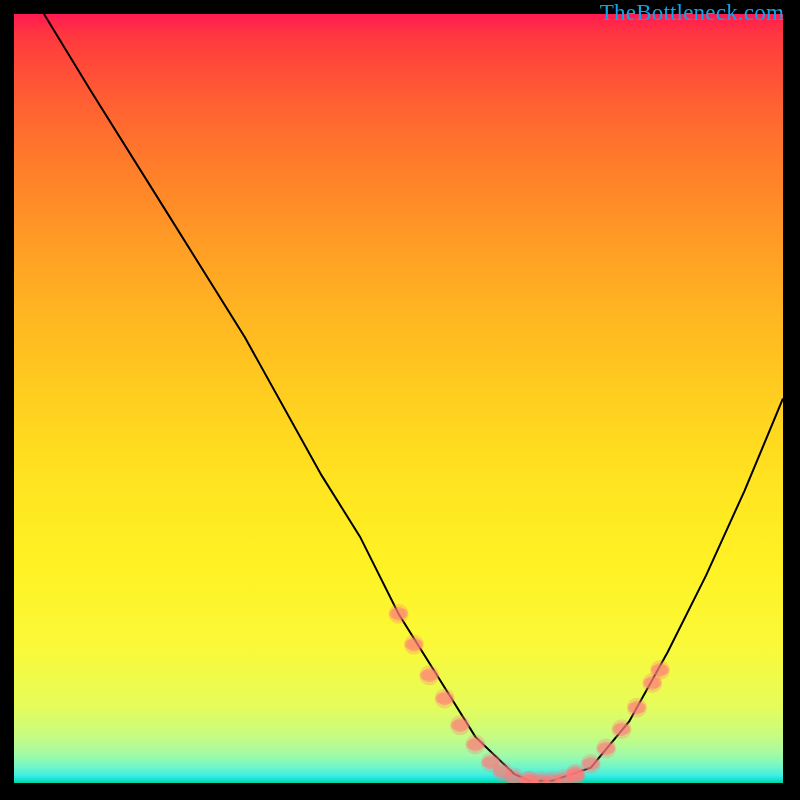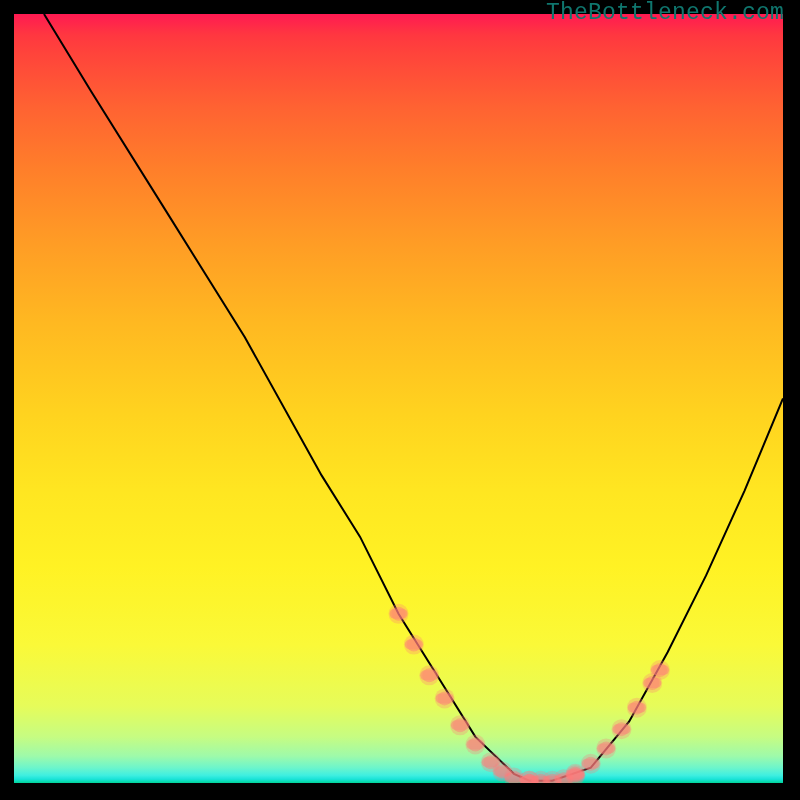--- a/index.html
+++ b/index.html
@@ -35,24 +35,24 @@
       #6df5cb 98%,
       #3fefe0 99%,
       #1ae3d9 99.5%,
       #00d598 100%
     );
   }
   .brand {
     position: absolute;
     top: 0px;
     right: 16px;
-    color: #0f766e;
+    color: #0ea5e9;
     font-size: 23px;
     letter-spacing: 0.2px;
-    font-family: Liberation Mono, monospace;
+    font-family: Liberation Serif, serif;
   }
   .curve-svg {
     position: absolute;
     left: 14px;
     top: 14px;
     width: 769px;
     height: 769px;
   }
 </style>
 </head>

